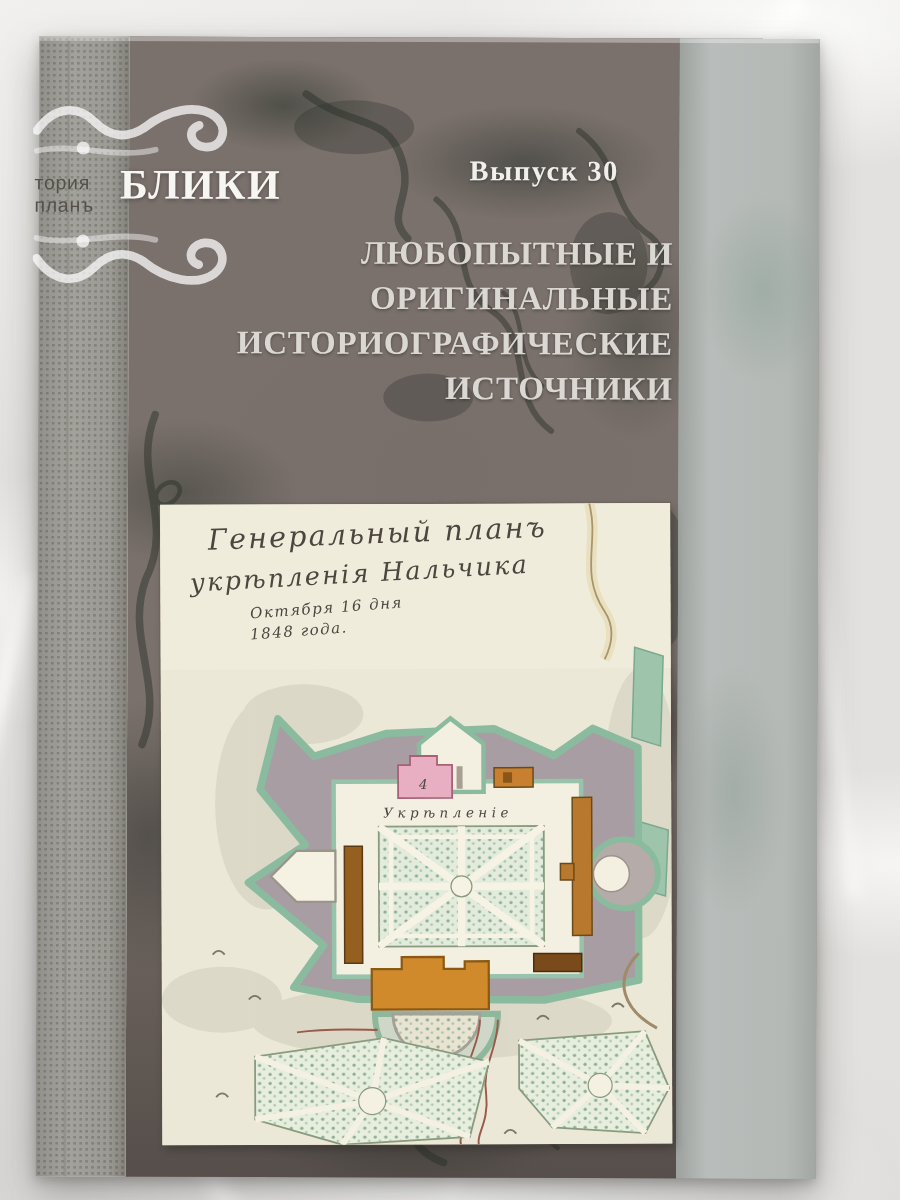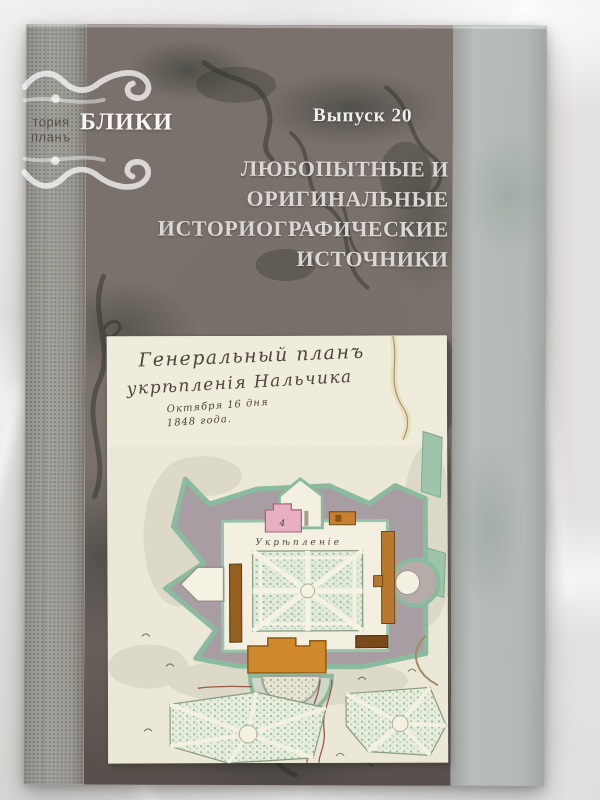--- a/index.html
+++ b/index.html
@@ -41,21 +41,21 @@
       linear-gradient(90deg,#b9b8b4 0%,#d0cfcb 35%,#c6c5c1 80%,#a9a6a1 100%),
       radial-gradient(rgba(95,95,88,.28) 1px, rgba(0,0,0,0) 1px);
     background-size:100% 100%, 4px 4px;
     background-blend-mode:multiply;
   }
   .spine-crease{position:absolute;left:18px;top:0;width:3px;height:100%;
     background:linear-gradient(90deg,rgba(255,255,255,0),rgba(120,118,112,.45),rgba(255,255,255,0));}
   .spine-series{
     position:absolute;left:-3px;top:90px;width:56px;
     font-family:"Liberation Sans",sans-serif;font-size:13px;line-height:15px;
-    color:#55514a;letter-spacing:.5px;text-align:center;
+    color:#55514a;letter-spacing:.5px;
   }
   .cover-main{
     position:absolute;left:60px;top:0;width:367px;height:760px;
     background-color:#7b716c;
     background-image:
       radial-gradient(ellipse 90px 45px at 28% 6%, rgba(44,52,44,.55), rgba(0,0,0,0) 70%),
       radial-gradient(ellipse 130px 55px at 72% 11%, rgba(40,48,42,.5), rgba(0,0,0,0) 70%),
       radial-gradient(ellipse 70px 100px at 92% 26%, rgba(50,56,48,.42), rgba(0,0,0,0) 70%),
       radial-gradient(ellipse 110px 70px at 10% 40%, rgba(48,54,46,.45), rgba(0,0,0,0) 70%),
       radial-gradient(ellipse 90px 130px at 4% 70%, rgba(40,45,40,.42), rgba(0,0,0,0) 70%),
@@ -75,21 +75,21 @@
       radial-gradient(rgba(80,88,84,.3) 1px, rgba(0,0,0,0) 1px);
     background-size:100% 100%,100% 100%,100% 100%,4px 4px;
   }
   .book-top-light{position:absolute;left:0;top:0;width:100%;height:3px;background:rgba(255,255,255,.35);}
 
   
   .ornament{position:absolute;left:-4px;top:32px;width:146px;height:56px;}
   .ornament.lower{top:123px;transform:scaleY(-1);}
   .series-logo{
     position:absolute;left:54px;top:84px;
-    font-family:"Liberation Serif",serif;font-weight:bold;font-size:24px;
+    font-family:"Liberation Serif",serif;font-weight:bold;font-size:28px;
     color:#f7f6f3;letter-spacing:1px;
     text-shadow:0 1px 3px rgba(30,30,30,.45);
   }
   .issue-number{
     position:absolute;left:287px;top:79px;
     font-family:"Liberation Serif",serif;font-weight:bold;font-size:19px;
     color:#f0efec;letter-spacing:1px;
     text-shadow:0 1px 2px rgba(30,30,30,.4);
   }
   .cover-title{
@@ -169,21 +169,21 @@
       <path d="M2 32 C 14 15, 30 14, 42 26 C 52 36, 64 38, 76 30"></path>
       <path d="M76 30 C 92 17, 113 13, 125 22 C 135 30, 130 44, 118 43 C 108 42, 105 31, 114 28"></path>
     </g>
     <g fill="#ffffff" opacity=".7">
       <circle cx="34" cy="44" r="4.5"></circle>
     </g>
     <path d="M2 46 C 28 40, 56 52, 84 45" fill="none" stroke="#ffffff" stroke-width="4" stroke-linecap="round" opacity=".45"></path>
   </svg>
 
   <div class="series-logo">БЛИКИ</div>
-  <div class="issue-number">Выпуск 20</div>
+  <div class="issue-number">Выпуск 30</div>
 
   <div class="cover-title">
     <div>ЛЮБОПЫТНЫЕ И</div>
     <div>ОРИГИНАЛЬНЫЕ</div>
     <div>ИСТОРИОГРАФИЧЕСКИЕ</div>
     <div>ИСТОЧНИКИ</div>
   </div>
 
   <div class="map-plate">
     <svg width="340" height="427" viewBox="0 0 340 427">

